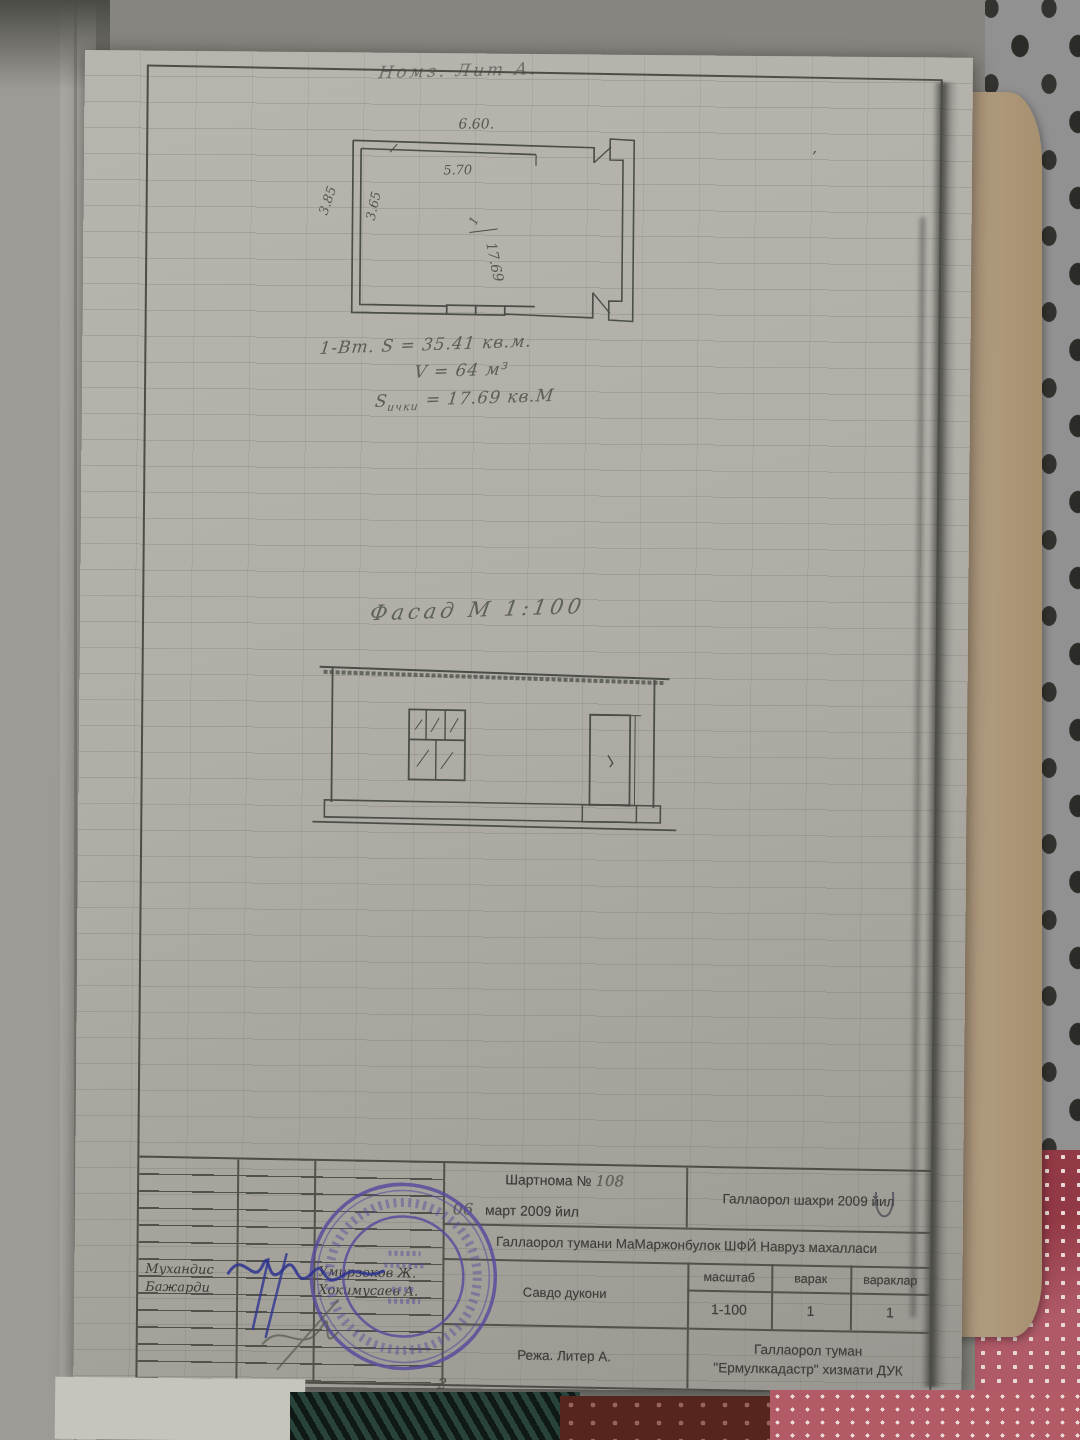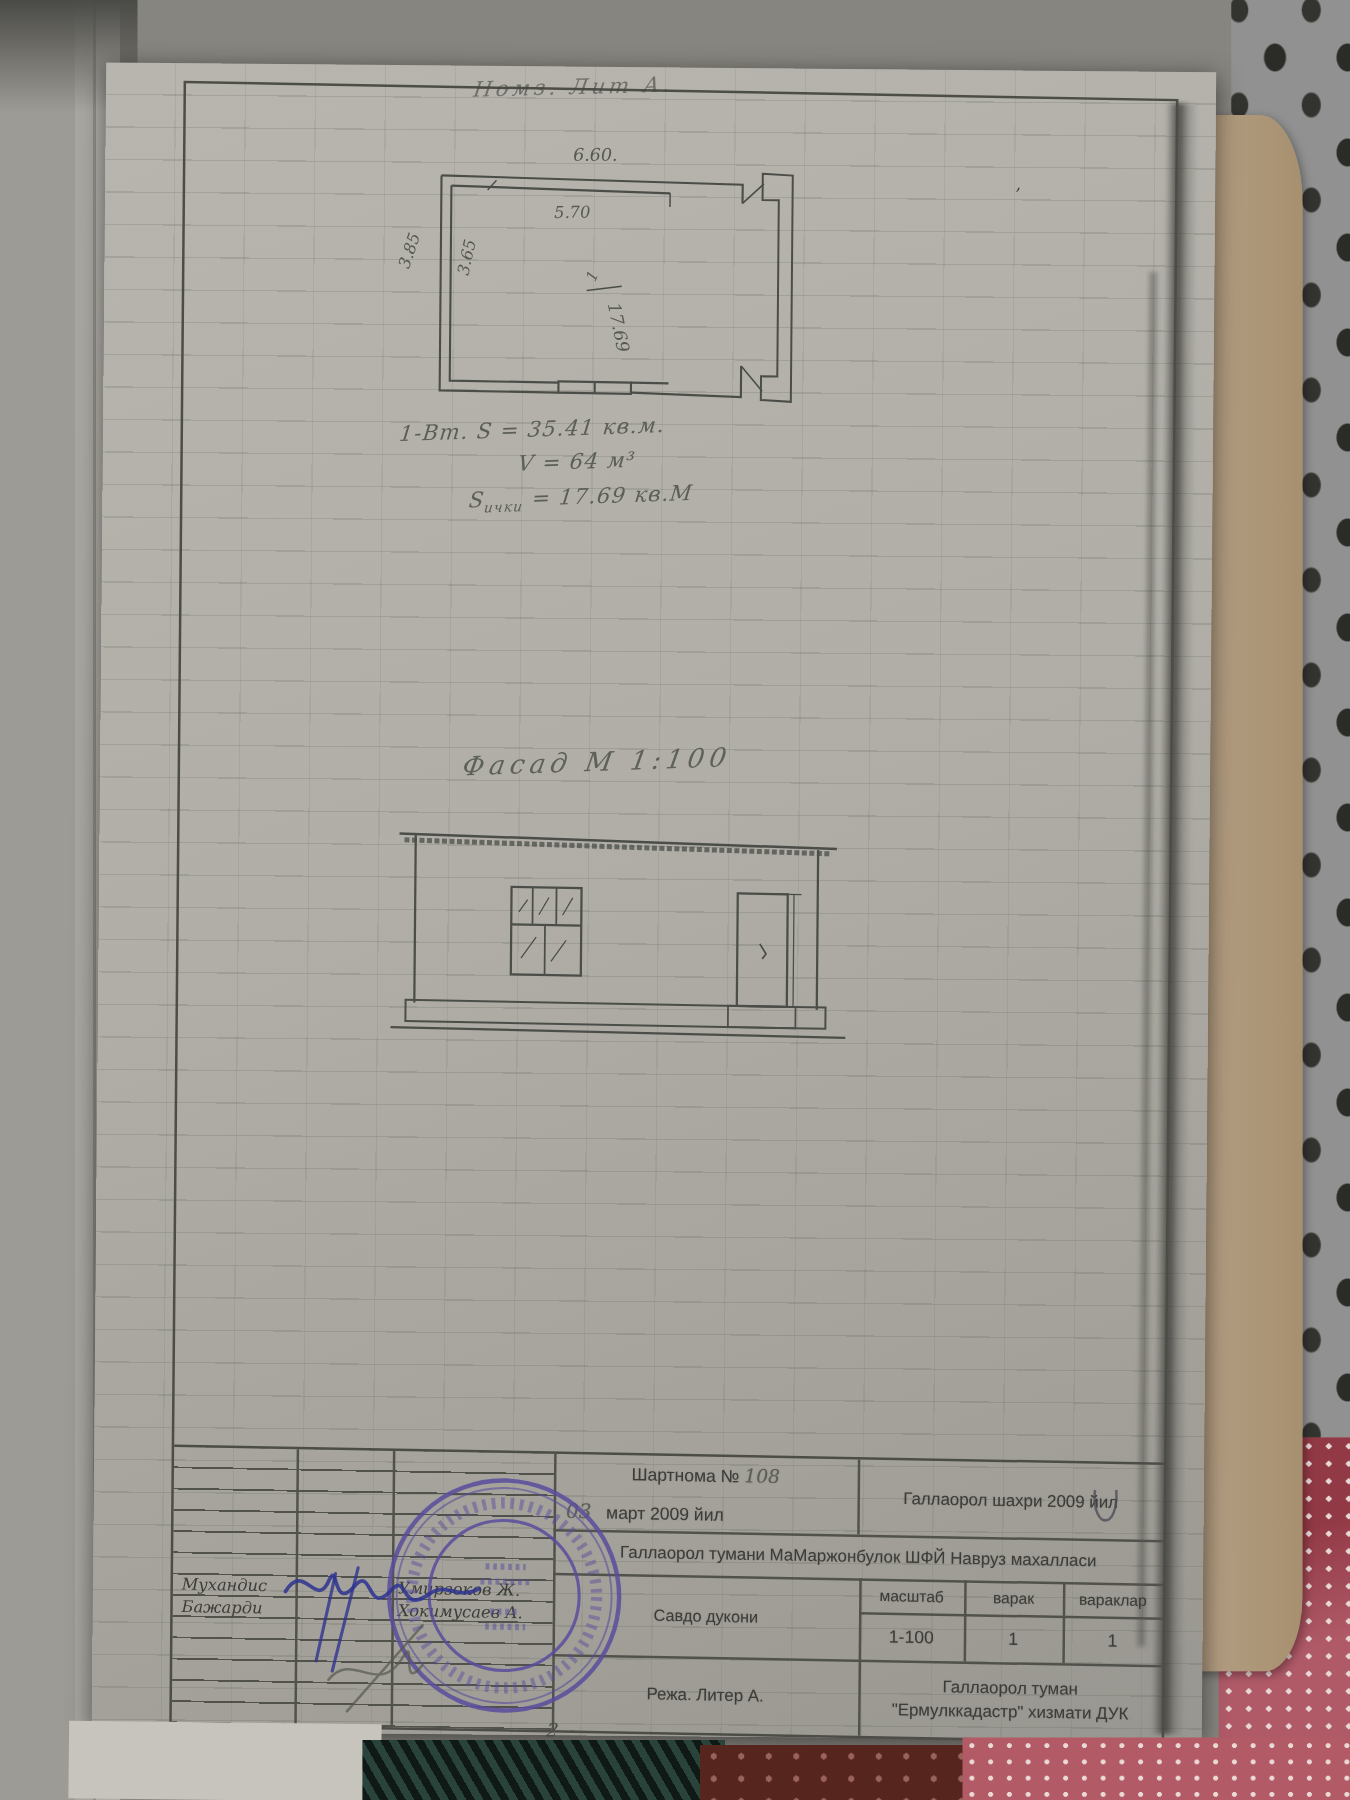--- a/index.html
+++ b/index.html
@@ -179,21 +179,21 @@
       <div class="line" style="left:547px;top:0;width:1.6px;height:60px;"></div>
       <div class="line" style="left:549px;top:95px;width:1.6px;height:126px;"></div>
       <div class="line" style="left:633px;top:95px;width:1.6px;height:65px;"></div>
       <div class="line" style="left:712px;top:95px;width:1.6px;height:65px;"></div>
 
       <div class="cell typed" style="left:304px;top:2px;width:243px;height:26px;font-size:14px;">
         <span>Шартнома №</span>&nbsp;
         <span class="hand" style="font-size:15px;font-style:italic;">108</span>
       </div>
       <div class="abs typed" style="left:314px;top:36px;font-size:14px;">
-        <span class="hand" style="font-size:16px;">03</span>&nbsp;&nbsp;
+        <span class="hand" style="font-size:16px;">06</span>&nbsp;&nbsp;
         <span>март   2009 йил</span>
       </div>
       <div class="cell typed" style="left:547px;top:0;width:245px;height:60px;font-size:13.5px;">Галлаорол шахри 2009 йил</div>
 
       <div class="cell typed" style="left:304px;top:60px;width:488px;height:35px;font-size:13.5px;">Галлаорол  тумани МаМаржонбулок  ШФЙ Навруз махалласи</div>
 
       <div class="cell typed" style="left:304px;top:95px;width:245px;height:65px;font-size:13px;">Савдо  дукони</div>
       <div class="cell typed" style="left:549px;top:95px;width:84px;height:27px;font-size:12.5px;">масштаб</div>
       <div class="cell typed" style="left:633px;top:95px;width:79px;height:27px;font-size:12.5px;">варак</div>
       <div class="cell typed" style="left:712px;top:95px;width:80px;height:27px;font-size:12.5px;">вараклар</div>

